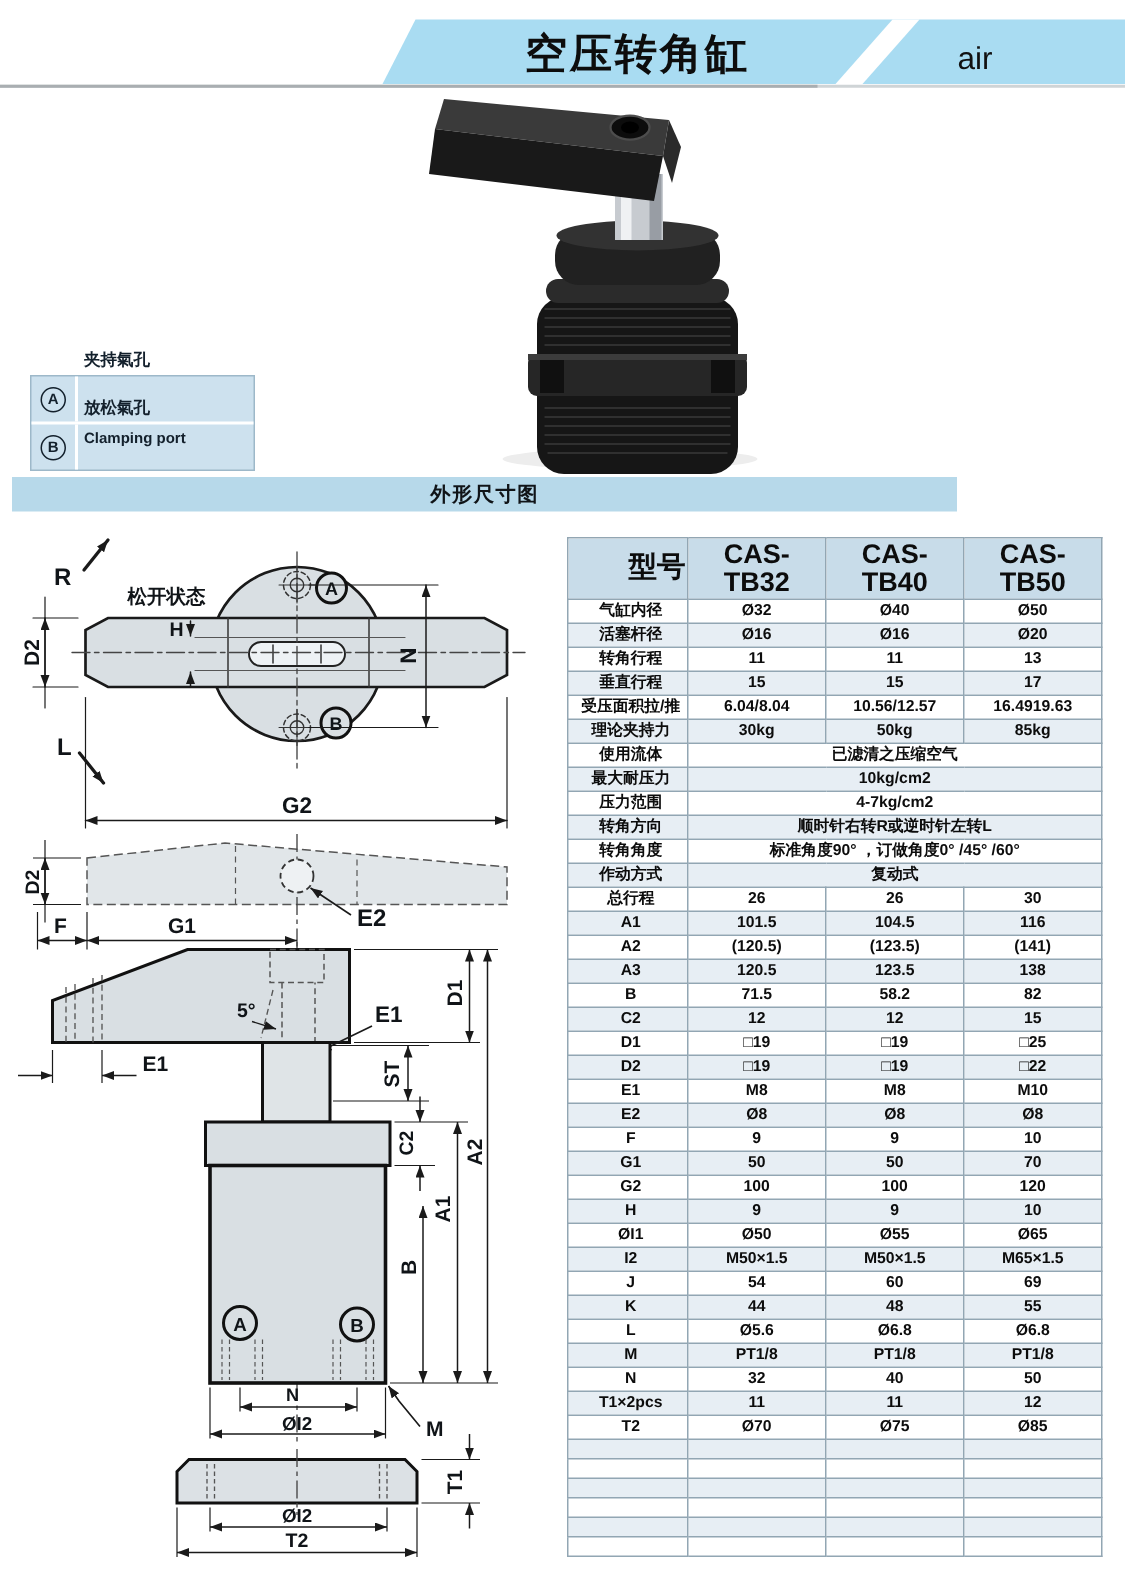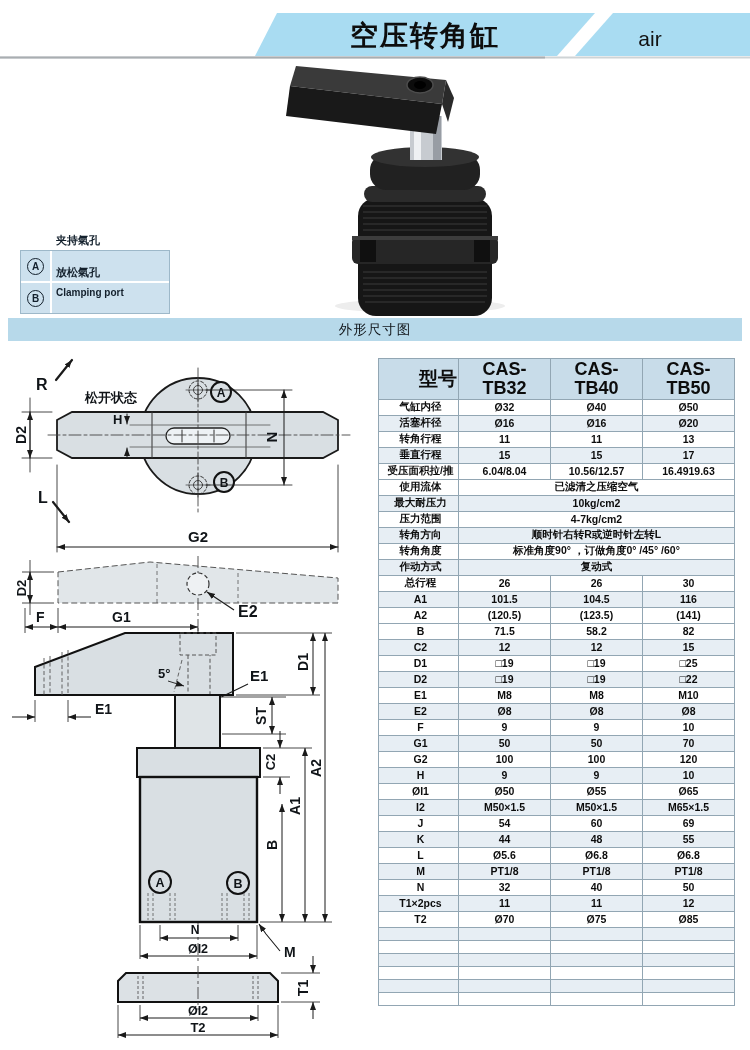--- a/index.html
+++ b/index.html
@@ -14,23 +14,23 @@
   .lrow+.lrow{border-top:2px solid #fff;}
   .lsym{width:29px;display:flex;align-items:center;justify-content:center;
         border-right:2px solid #fff;align-self:stretch;}
   .lcirc{width:15px;height:15px;border:1.6px solid #13202c;border-radius:50%;
          font:bold 10px/15px "Liberation Sans",sans-serif;text-align:center;color:#13202c;}
   .ltxt{padding-left:4px;line-height:1.12;color:#13202c;}
   .lzh{display:block;font-size:11px;font-weight:700;}
   .len{display:block;font-size:10px;font-weight:700;margin-top:40px;}
 
   
-  .secbar{position:absolute;left:8px;top:318px;width:734px;height:23px;background:#b7d9ea;
+  .secbar{position:absolute;left:8px;top:318px;width:630px;height:23px;background:#b7d9ea;
           display:flex;align-items:center;justify-content:center;
-          font-size:13.5px;font-weight:400;letter-spacing:1px;color:#101418;}
+          font-size:13.5px;font-weight:700;letter-spacing:1px;color:#101418;}
 
   
   .tbl{position:absolute;left:378px;top:358px;width:356px;border-collapse:collapse;
        table-layout:fixed;color:#0c0c0c;}
   .tbl th,.tbl td{border:1px solid #92a6b3;overflow:hidden;white-space:nowrap;}
   .tbl thead th{background:#c8dce9;height:34px;font-size:18px;font-weight:700;line-height:1.05;}
   .tbl thead th.model{font-size:19px;text-align:right;}
   .tbl tbody td{height:15px;font-size:10.5px;font-weight:700;text-align:center;padding:0;}
   .tbl tbody td.lbl{text-align:center;padding-left:4px;}
   .tbl tbody tr.alt{background:#e7eef4;}
@@ -370,20 +370,26 @@
           <td class="val">15</td>
           <td class="val">15</td>
           <td class="val">17</td>
         </tr>
         <tr>
           <td class="lbl">受压面积拉/推</td>
           <td class="val">6.04/8.04</td>
           <td class="val">10.56/12.57</td>
           <td class="val">16.4919.63</td>
         </tr>
+        <tr class="alt">
+          <td class="lbl">理论夹持力</td>
+          <td class="val">30kg</td>
+          <td class="val">50kg</td>
+          <td class="val">85kg</td>
+        </tr>
         <tr>
           <td class="lbl">使用流体</td>
           <td class="val" colspan="3">已滤清之压缩空气</td>
         </tr>
         <tr class="alt">
           <td class="lbl">最大耐压力</td>
           <td class="val" colspan="3">10kg/cm2</td>
         </tr>
         <tr>
           <td class="lbl">压力范围</td>
@@ -412,20 +418,26 @@
           <td class="val">101.5</td>
           <td class="val">104.5</td>
           <td class="val">116</td>
         </tr>
         <tr>
           <td class="lbl">A2</td>
           <td class="val">(120.5)</td>
           <td class="val">(123.5)</td>
           <td class="val">(141)</td>
         </tr>
+        <tr class="alt">
+          <td class="lbl">A3</td>
+          <td class="val">120.5</td>
+          <td class="val">123.5</td>
+          <td class="val">138</td>
+        </tr>
         <tr>
           <td class="lbl">B</td>
           <td class="val">71.5</td>
           <td class="val">58.2</td>
           <td class="val">82</td>
         </tr>
         <tr class="alt">
           <td class="lbl">C2</td>
           <td class="val">12</td>
           <td class="val">12</td>

